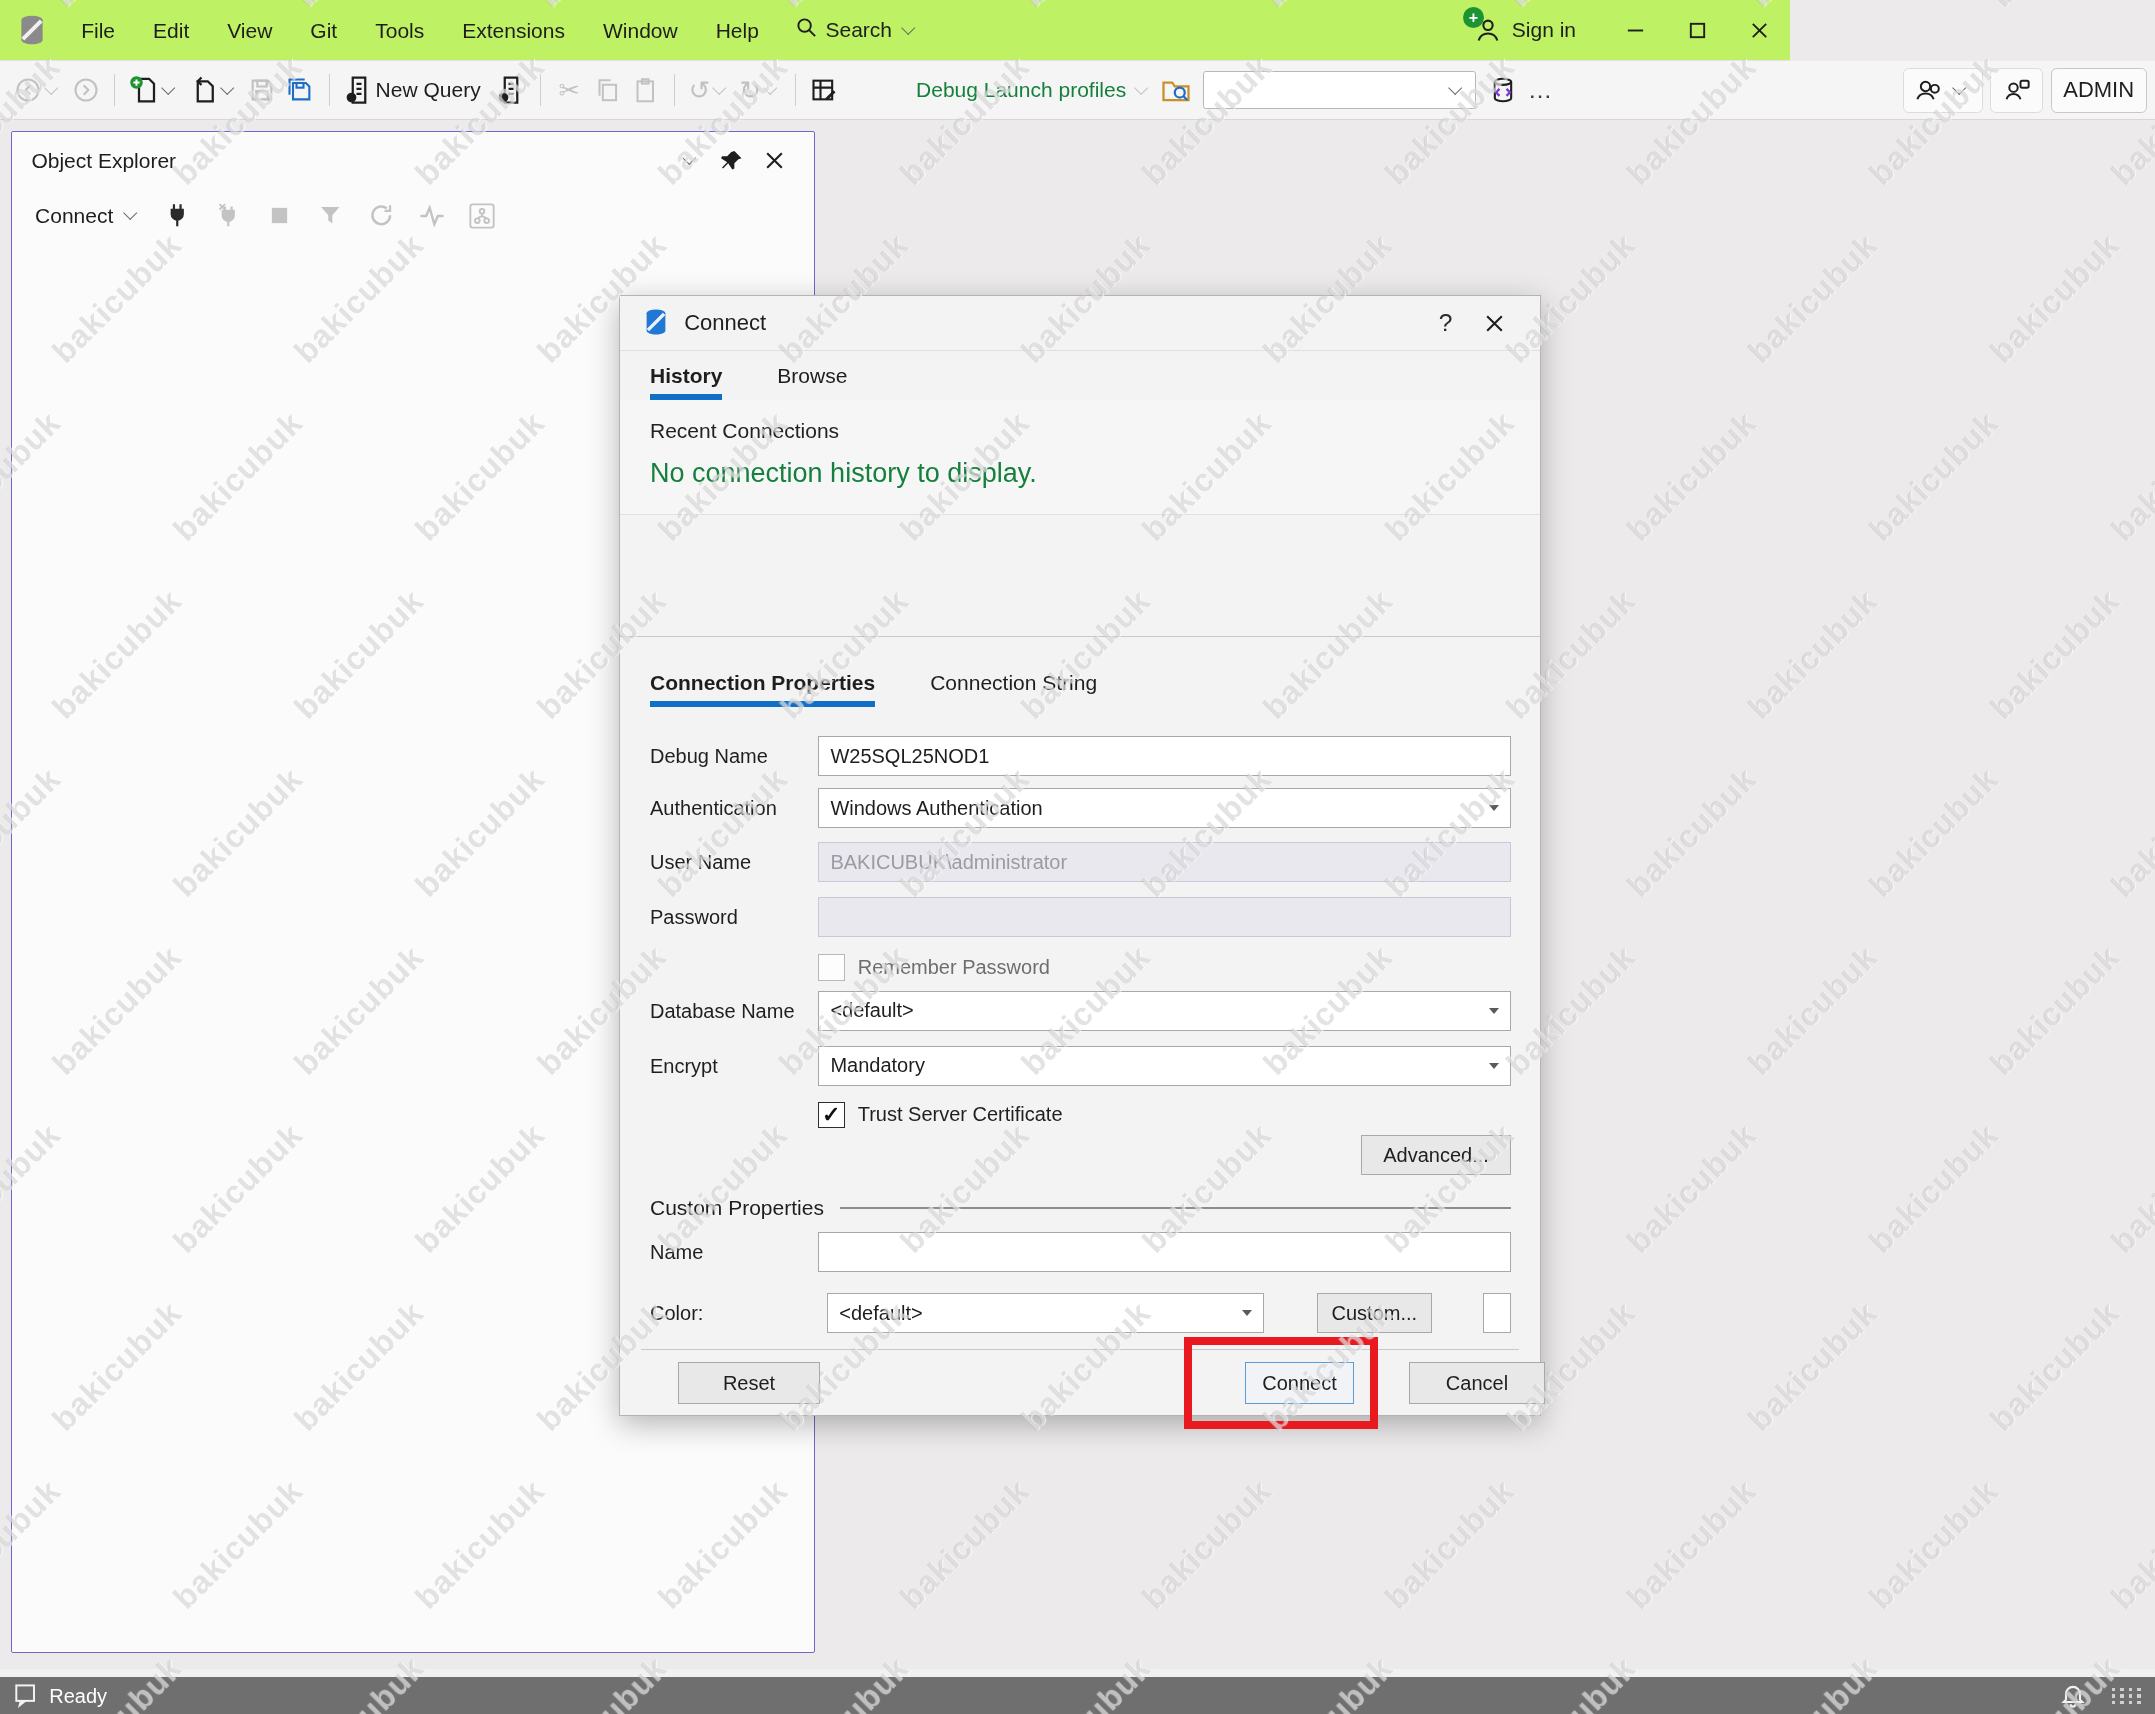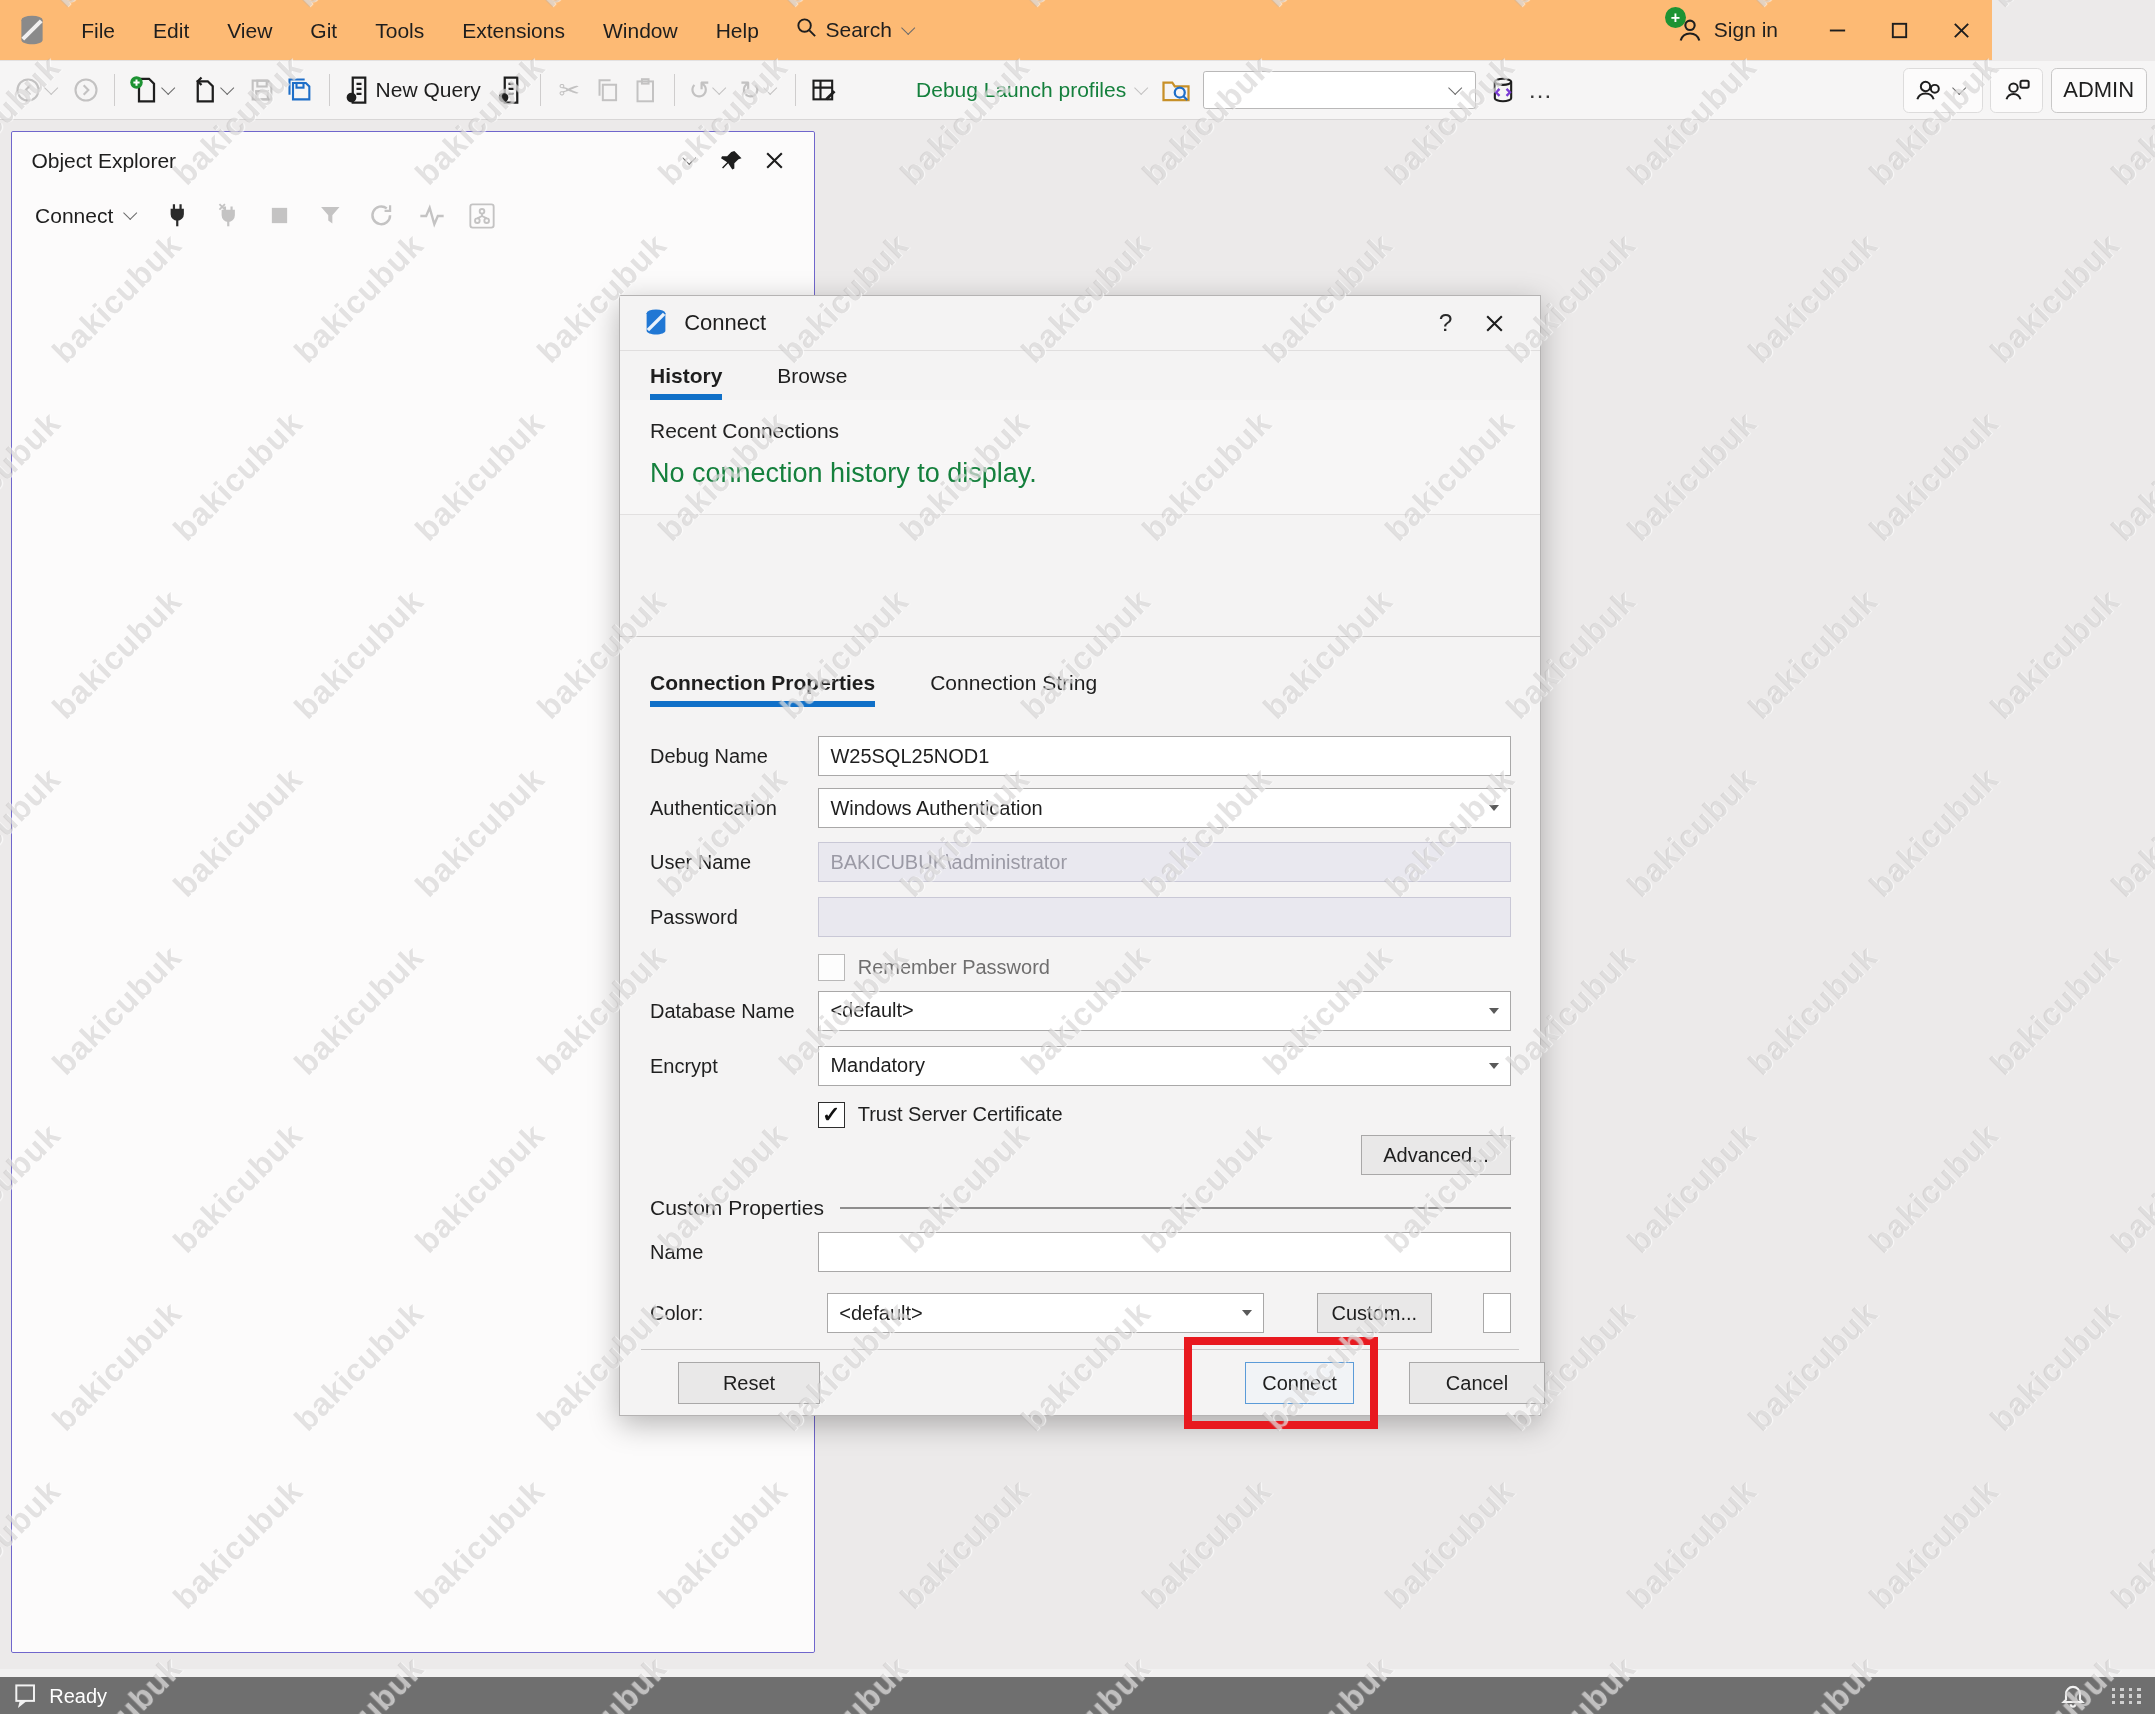--- a/index.html
+++ b/index.html
@@ -4,22 +4,22 @@
 <style>
   * { box-sizing: border-box; margin: 0; padding: 0; }
   html,body { width:2156px; height:1715px; }
   body {
     position:relative; overflow:hidden;
     font-family:"Liberation Sans", sans-serif;
     background:#eceaea; color:#1e1e1e;
   }
   
   .titlebar{
-    position:absolute; top:0; left:0; width:1992px; height:61px;
-    background:#fdba74; display:flex; align-items:center;
+    position:absolute; top:0; left:0; width:1790px; height:61px;
+    background:#bef264; display:flex; align-items:center;
     border-bottom:0.9px solid #e3e1e1;
   }
   .appicon{ margin:0 13.2px 0 15px; display:flex; }
   .menu{ display:flex; align-items:center; }
   .mi{ padding:0 19px; font-size:21px; color:#1e1e1e; line-height:59px; cursor:default; }
   .searchbox{ display:flex; align-items:center; gap:7.6px; margin-left:17px; font-size:21px; }
   .spacer{ flex:1; }
   .signin{ display:flex; align-items:center; gap:9.5px; font-size:21px; margin-right:28px; position:relative; }
   .badge{ position:absolute; left:-11.4px; top:-9.5px; width:21px; height:21px; border-radius:50%;
     background:#1d9333; color:#fff; font-size:16px; font-weight:bold; text-align:center; line-height:21px; }

